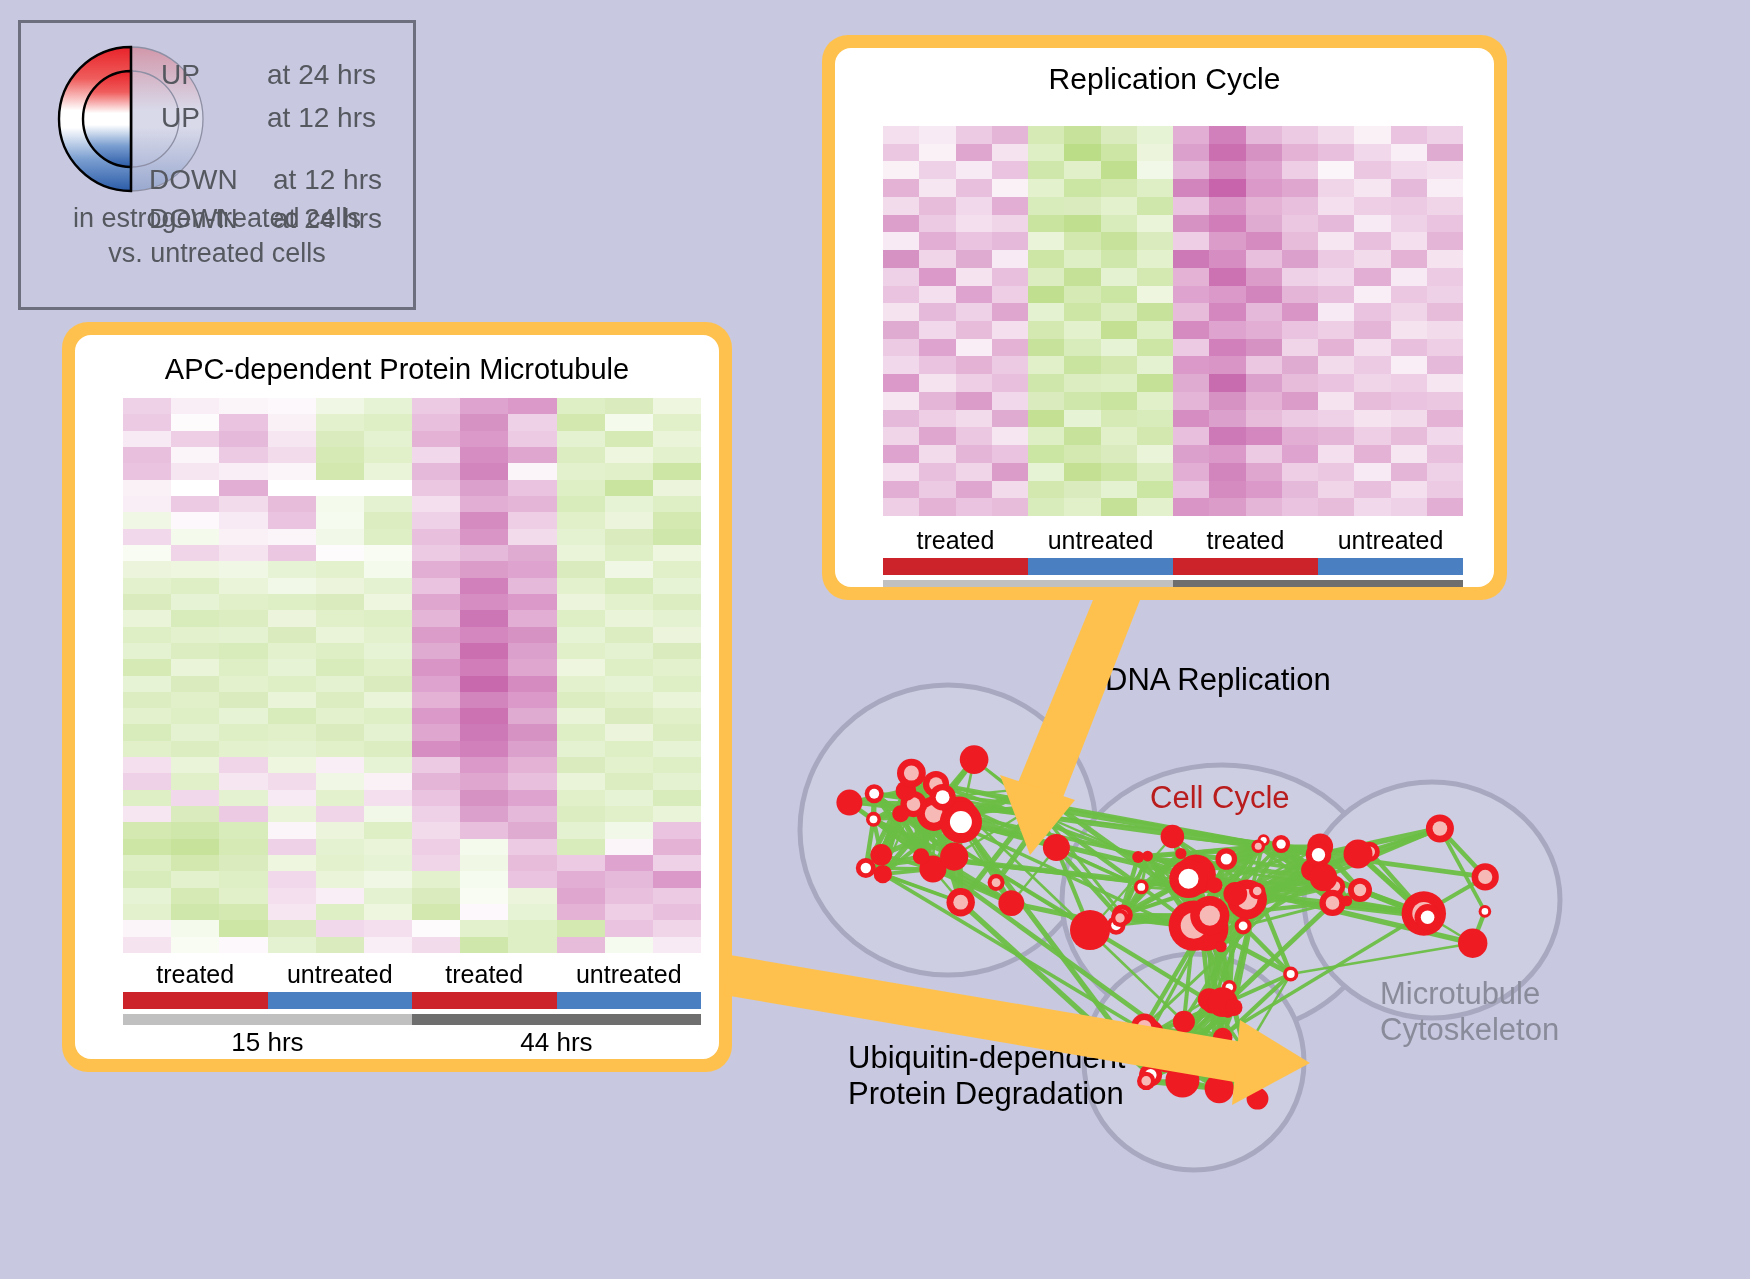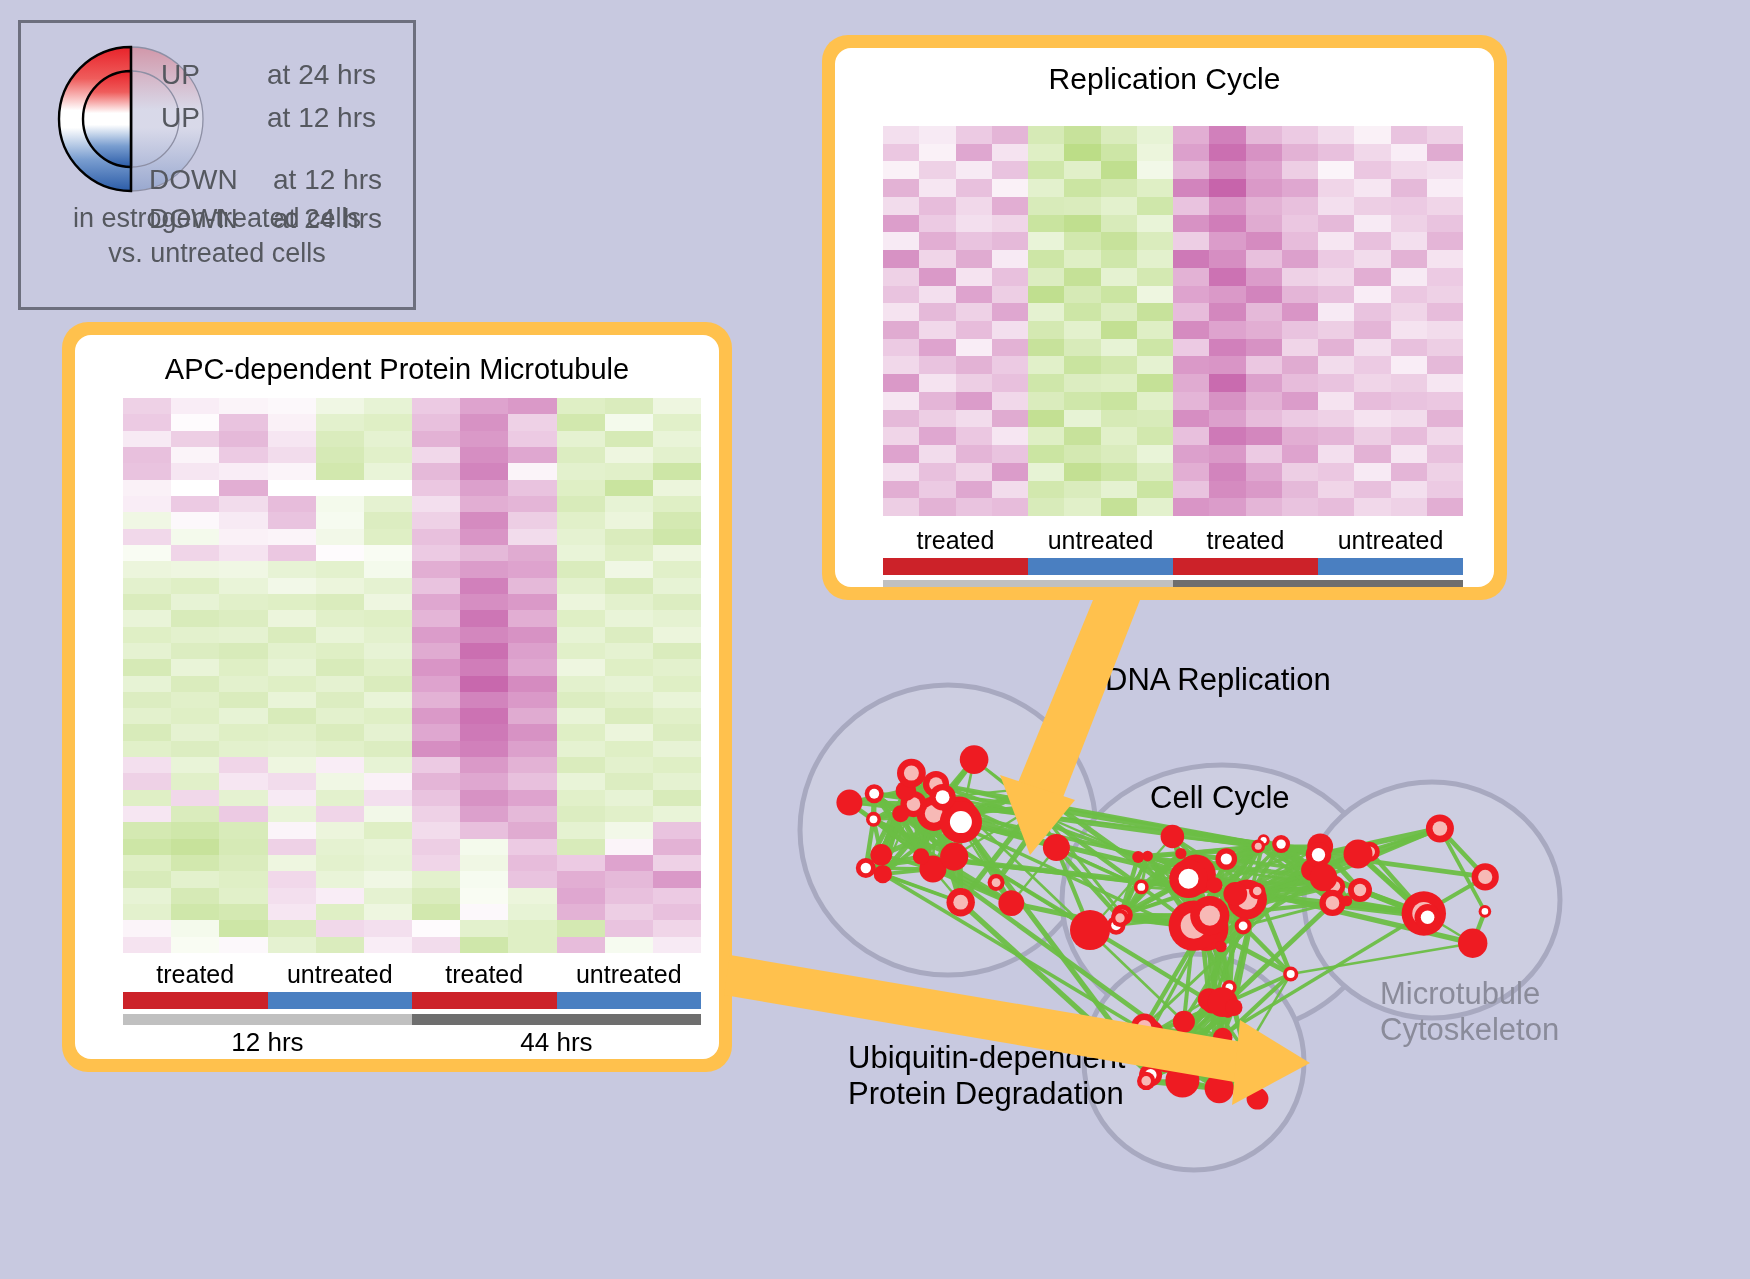--- a/index.html
+++ b/index.html
@@ -67,21 +67,21 @@
 
   #rep-ann{left:48px;top:478px;width:580px;}
   #apc-ann{left:48px;top:625px;width:578px;}
 
   
   #network{position:absolute;left:760px;top:600px;width:990px;height:679px;}
   #network svg{position:absolute;left:0;top:0;}
 
   .net-label{position:absolute;font-size:31px;white-space:pre-line;line-height:1.15;}
   #lbl-dna{left:345px;top:62px;color:#000;}
-  #lbl-cc{left:390px;top:180px;color:#000000;}
+  #lbl-cc{left:390px;top:180px;color:#b91c1c;}
   #lbl-mt{left:620px;top:376px;color:#8a8b9a;text-align:left;}
   #lbl-ubq{left:88px;top:440px;color:#000;}
 
   
   #arrows{position:absolute;left:0;top:0;width:1750px;height:1279px;pointer-events:none;}
 </style>
 </head>
 <body>
 
 <div class="stage">
@@ -930,21 +930,21 @@
           <div class="bar-treated" style="background: rgb(204, 34, 41);"></div>
           <div class="bar-untreated" style="background: rgb(74, 127, 193);"></div>
           <div class="bar-treated" style="background: rgb(204, 34, 41);"></div>
           <div class="bar-untreated" style="background: rgb(74, 127, 193);"></div>
         </div>
         <div class="ann-bar2">
           <div class="bar-t12" style="background: rgb(192, 192, 192);"></div>
           <div class="bar-t24" style="background: rgb(110, 110, 110);"></div>
         </div>
         <div class="ann-times">
-          <span>12 hrs</span>
+          <span>15 hrs</span>
           <span>44 hrs</span>
         </div>
       </div>
     </div>
   </div>
 
   <div id="network">
     <svg width="990" height="679" viewBox="0 0 990 679">
       <g>
         <ellipse cx="188" cy="230" rx="148" ry="145" fill="#cdcee1" stroke="#a8a9c0" stroke-width="5"></ellipse>

